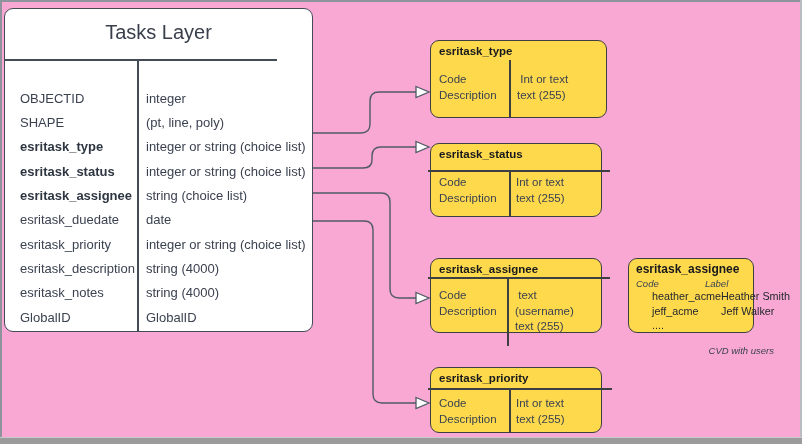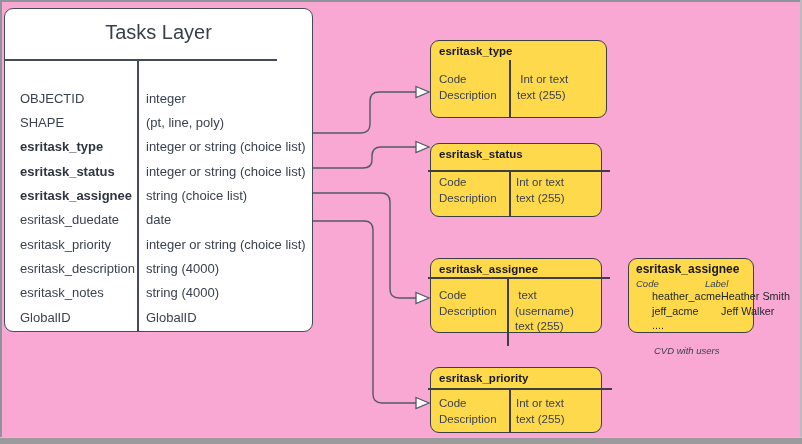--- a/index.html
+++ b/index.html
@@ -63,21 +63,21 @@
   .cvd{position:absolute;left:628px;top:258px;width:126px;height:75px;
     background:#ffd94c;border:1.6px solid #3d3f42;border-radius:9px;box-sizing:border-box;}
   .cvd-hdr{position:absolute;left:7px;top:3px;font-size:12px;font-weight:700;color:#17191d;white-space:nowrap;}
   .cvd-sub{position:absolute;left:0;top:19px;width:100%;font-size:9.5px;font-style:italic;color:#3a4250;}
   .cvd-sub .c1{position:absolute;left:7px;}
   .cvd-sub .c2{position:absolute;left:76px;}
   .cvd-rows{position:absolute;left:16px;top:30px;width:100%;font-size:10.8px;line-height:14.5px;color:#22272e;}
   .cvd-row{position:relative;height:14.5px;white-space:nowrap;}
   .cvd-row .c1{position:absolute;left:7px;}
   .cvd-row .c2{position:absolute;left:76px;}
-  .cvd-caption{position:absolute;left:654px;top:345px;width:120px;text-align:left;
+  .cvd-caption{position:absolute;left:654px;top:345px;width:120px;text-align:right;
     font-size:9.5px;font-style:italic;color:#3a4250;}
 </style>
 </head>
 <body>
 
 <div class="canvas">
 
   <svg class="wires" viewBox="0 0 802 444">
     <path d="M313 133 H361 Q370 133 370 124 V101 Q370 92 379 92 H416"></path>
     <path d="M313 168 H363 Q372 168 372 160 V156 Q372 147 381 147 H416"></path>

